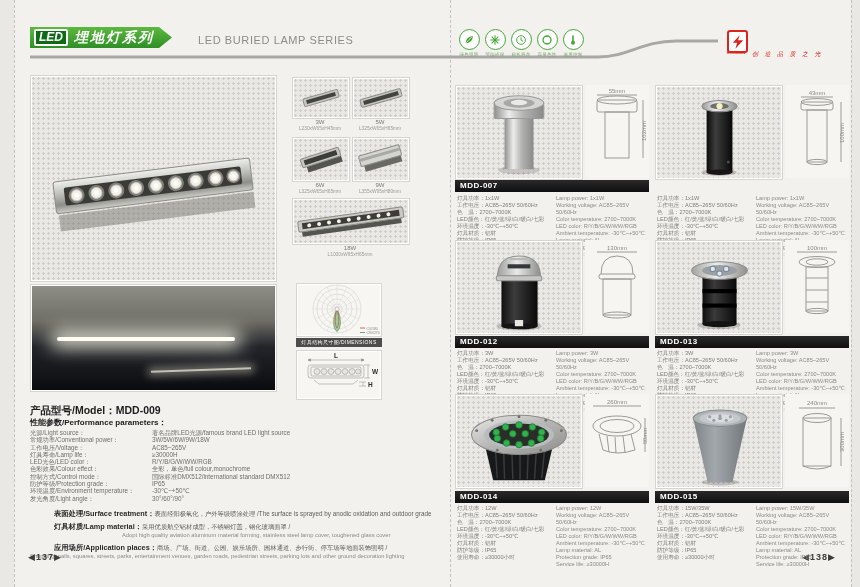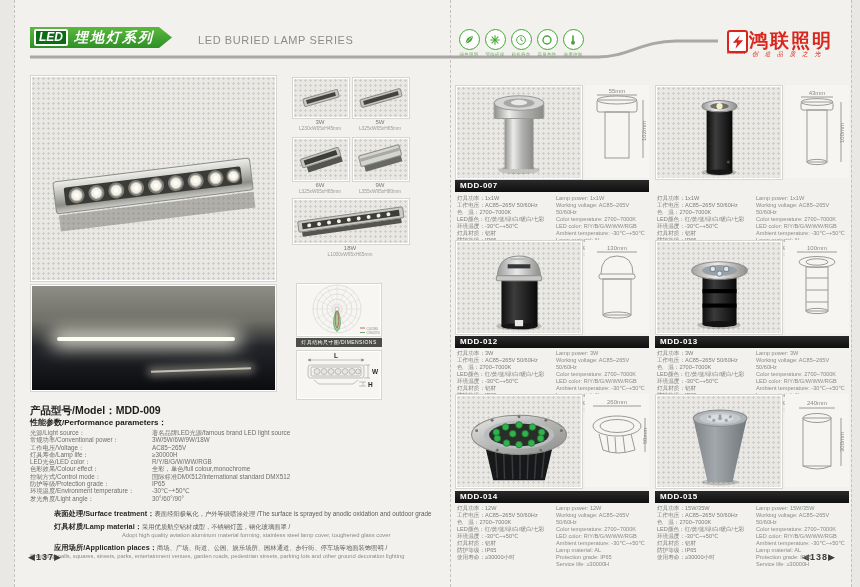--- a/index.html
+++ b/index.html
@@ -110,21 +110,20 @@
       </div>
     <div class="featl">温度控制</div>
   </div>
 
   <div class="abs boltbox" style="left:727px;top:30px">
     <svg width="12" height="14" viewBox="0 0 14 16">
         <polygon points="9,0 1,9 6,9 4,16 13,6 7,6" fill="#d9251c"></polygon>
       </svg>
   </div>
   <div class="abs brandsub" style="left:723px;top:51px;width:26px">HONGLIAN</div>
-  <div class="abs brand" style="left:749px;top:28px">鸿联照明</div>
   <div class="abs slogan" style="left:752px;top:50px">创造品质之光</div>
 
   <div class="abs photo frame" style="left:30px;top:75px;width:245px;height:205px">
     <svg width="245" height="205" viewBox="0 0 245 205">
       <defs>
         <linearGradient id="hv" x1="0" y1="0" x2="0" y2="1">
           <stop offset="0" stop-color="#efefec"></stop>
             <stop offset=".45" stop-color="#b9b9b4"></stop>
             <stop offset=".75" stop-color="#8f8f8a"></stop>
             <stop offset="1" stop-color="#cfcfca"></stop>

